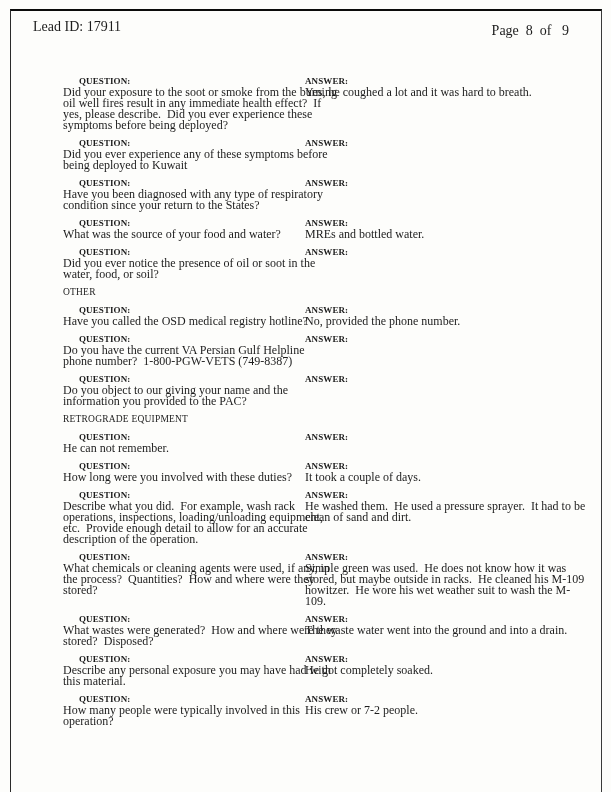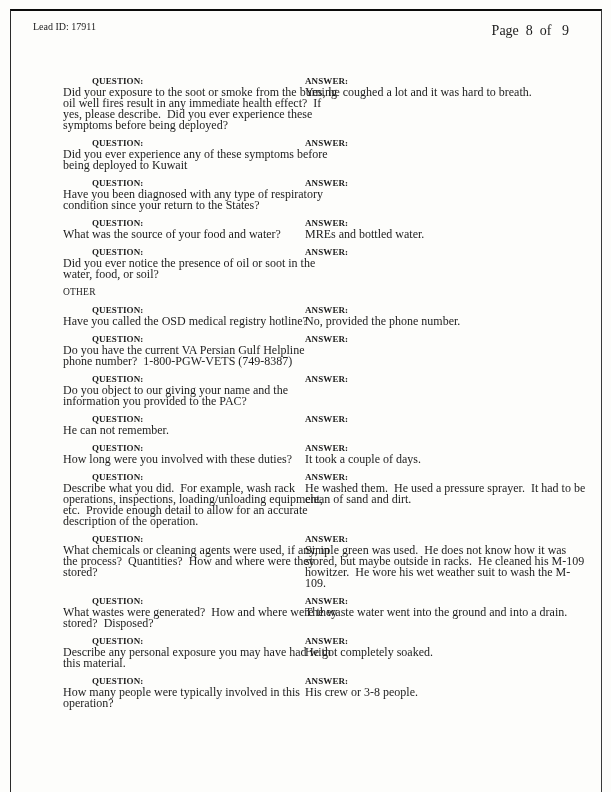--- a/index.html
+++ b/index.html
@@ -20,21 +20,21 @@
   .scan-frame {
     position: absolute;
     left: 10px; right: 9px; top: 9px; bottom: -2px;
     border-top: 2px solid #0b0b0b;
     border-left: 1px solid #2a2a2a;
     border-right: 1px solid #3a3a3a;
     pointer-events: none;
   }
   .lead-id {
     position: absolute; left: 33px; top: 21px;
-    font-size: 10px; line-height: 11px;
+    font-size: 14px; line-height: 11px;
   }
   .page-num {
     position: absolute; right: 42px; top: 25px;
     font-size: 14px; line-height: 11px;
     white-space: pre;
   }
   .doc-body {
     position: absolute; left: 63px; top: 76px; width: 518px;
   }
   .row {
@@ -43,21 +43,21 @@
     align-items: start;
   }
   .col.q { padding-right: 8px; }
   .label {
     display: block;
     font-weight: 700;
     font-size: 9px;
     line-height: 11px;
     letter-spacing: 0.1px;
   }
-  .col.q .label { margin-left: 29px; }
+  .col.q .label { margin-left: 16px; }
   .text {
     font-size: 12px;
     line-height: 11px;
     white-space: pre;
   }
   .qa-block { margin: 0 0 7px 0; }
   .section-heading {
     font-size: 9.5px;
     font-weight: 400;
     line-height: 11px;
@@ -199,20 +199,21 @@
         <span class="label">ANSWER:</span>
       </div>
     </div>
     <div class="row">
       <div class="col q text">Do you object to our giving your name and the
 information you provided to the PAC?</div>
       <div class="col a text"></div>
     </div>
   </section>
 
+  <h2 class="section-heading">RETROGRADE EQUIPMENT</h2>
 
   <section class="qa-block">
     <div class="row">
       <div class="col q">
         <span class="label">QUESTION:</span>
       </div>
       <div class="col a">
         <span class="label">ANSWER:</span>
       </div>
     </div>
@@ -312,17 +313,17 @@
       <div class="col q">
         <span class="label">QUESTION:</span>
       </div>
       <div class="col a">
         <span class="label">ANSWER:</span>
       </div>
     </div>
     <div class="row">
       <div class="col q text">How many people were typically involved in this
 operation?</div>
-      <div class="col a text">His crew or 3-8 people.</div>
+      <div class="col a text">His crew or 7-2 people.</div>
     </div>
   </section>
 </main>
 </div>
 
 </body></html>

